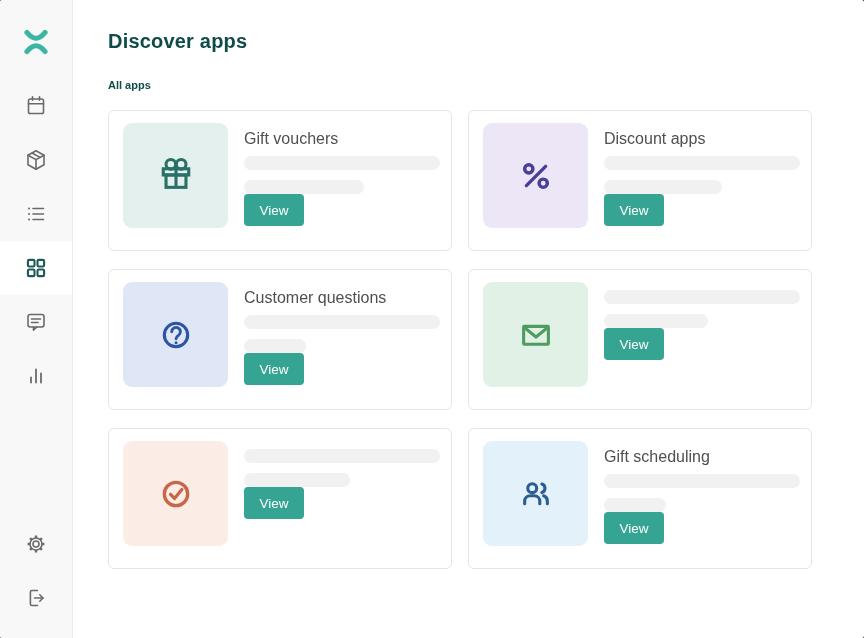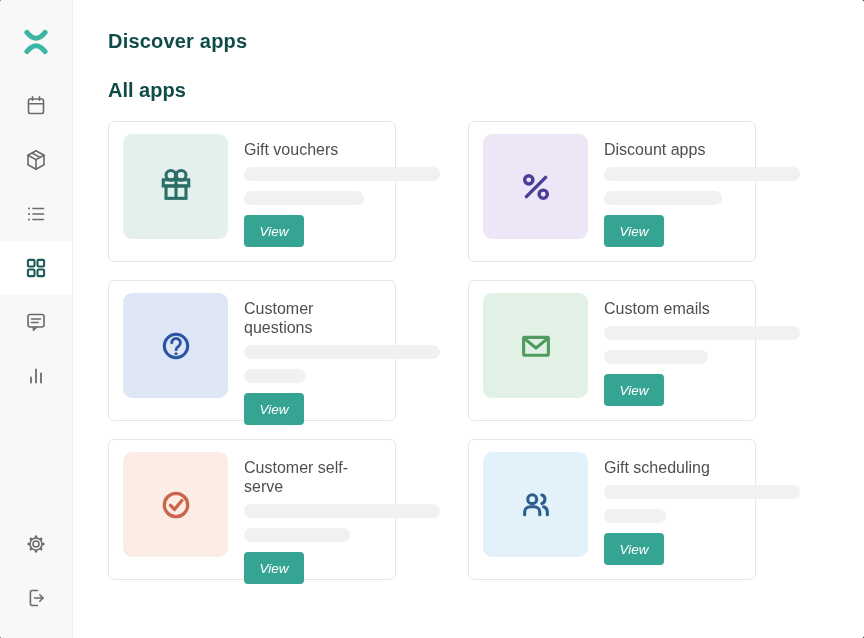--- a/index.html
+++ b/index.html
@@ -27,43 +27,43 @@
   }
   .nav-item.active { background:#ffffff; color:var(--active-icon,#1d5a58); }
   .nav-bottom { margin-top:auto; margin-bottom:13px; width:100%; }
   
   .main { flex:1; padding:30px 53px 0 35px; box-sizing:border-box; }
   h1.page-title {
     margin:0 0 26px; font-size:20px; font-weight:bold;
     color:var(--heading,#0f4c49); letter-spacing:.2px;
   }
   h2.section-title {
-    margin:0 0 19px; font-size:20px; font-weight:bold;
+    margin:0 0 19px; font-size:11px; font-weight:bold;
     color:var(--heading,#0f4c49);
   }
   .grid { display:grid; grid-template-columns:344px 344px; gap:18px 16px; }
   .card {
-    box-sizing:border-box; width:288px; height:141px;
+    box-sizing:border-box; width:344px; height:141px;
     background:#fff; border:1px solid #e5e5e6; border-radius:6px;
     padding:12px 14px; display:flex; gap:16px;
   }
   .tile {
     width:105px; height:105px; border-radius:9px; flex-shrink:0;
     display:flex; align-items:center; justify-content:center;
   }
   .card-body { flex:1; min-width:0; }
   .card-title { margin-top:6px; font-size:16px; line-height:19px; color:#4f4f4f; }
   .bar { height:14px; border-radius:7px; background:#f1f1f2; }
   .bar1 { margin-top:8px; width:196px; }
   .bar2 { margin-top:10px; width:110px; }
   .view-btn {
-    margin-top:10px; height:32px; min-width:60px; padding:0 2px;
+    height:32px; min-width:60px; padding:0 2px;
     border:none; border-radius:4px;
     background:var(--accent,#35a492); color:#fff;
-    font-size:13.5px; font-family:inherit; cursor:pointer; display:inline-block;font-style:italic;
+    font-size:13.5px; font-family:inherit; cursor:pointer; display:inline-block;
   }
   svg { display:block; }
 </style>
 </head>
 <body>
 
 <div class="app">
 
   <aside class="sidebar">
     <div class="logo">
@@ -225,36 +225,34 @@
       </div>
 
       <div class="card">
         <div class="tile" style="background: rgb(226, 241, 230); color: rgb(79, 155, 96);">
           <svg width="44" height="44" viewBox="0 0 64 64" fill="none" stroke="currentColor" stroke-width="4.5" stroke-linejoin="round">
             <rect x="14" y="19.5" width="36" height="26" rx="1"></rect>
             <path d="M15.5 21.5 L32 35 L48.5 21.5"></path>
           </svg>
         </div>
         <div class="card-body">
-          <div class="card-title">Custom emails</div>
           <div class="bar bar1"></div>
           <div class="bar bar2" style="width: 104px;"></div>
           <button class="view-btn">View</button>
         </div>
       </div>
 
       <div class="card">
         <div class="tile" style="background: rgb(251, 236, 230); color: rgb(201, 102, 74);">
           <svg width="44" height="44" viewBox="0 0 64 64" fill="none" stroke="currentColor" stroke-width="4.8" stroke-linecap="round" stroke-linejoin="round">
             <circle cx="32" cy="32" r="17"></circle>
             <path d="M24 32.5 L29.8 38.5 L40.5 25.5"></path>
           </svg>
         </div>
         <div class="card-body">
-          <div class="card-title">Customer self-serve</div>
           <div class="bar bar1"></div>
           <div class="bar bar2" style="width: 106px;"></div>
           <button class="view-btn">View</button>
         </div>
       </div>
 
       <div class="card">
         <div class="tile" style="background: rgb(227, 241, 251); color: rgb(44, 93, 143);">
           <svg width="44" height="44" viewBox="0 0 64 64" fill="none" stroke="currentColor" stroke-width="4.5" stroke-linecap="round">
             <circle cx="26.5" cy="23.5" r="6.5"></circle>

